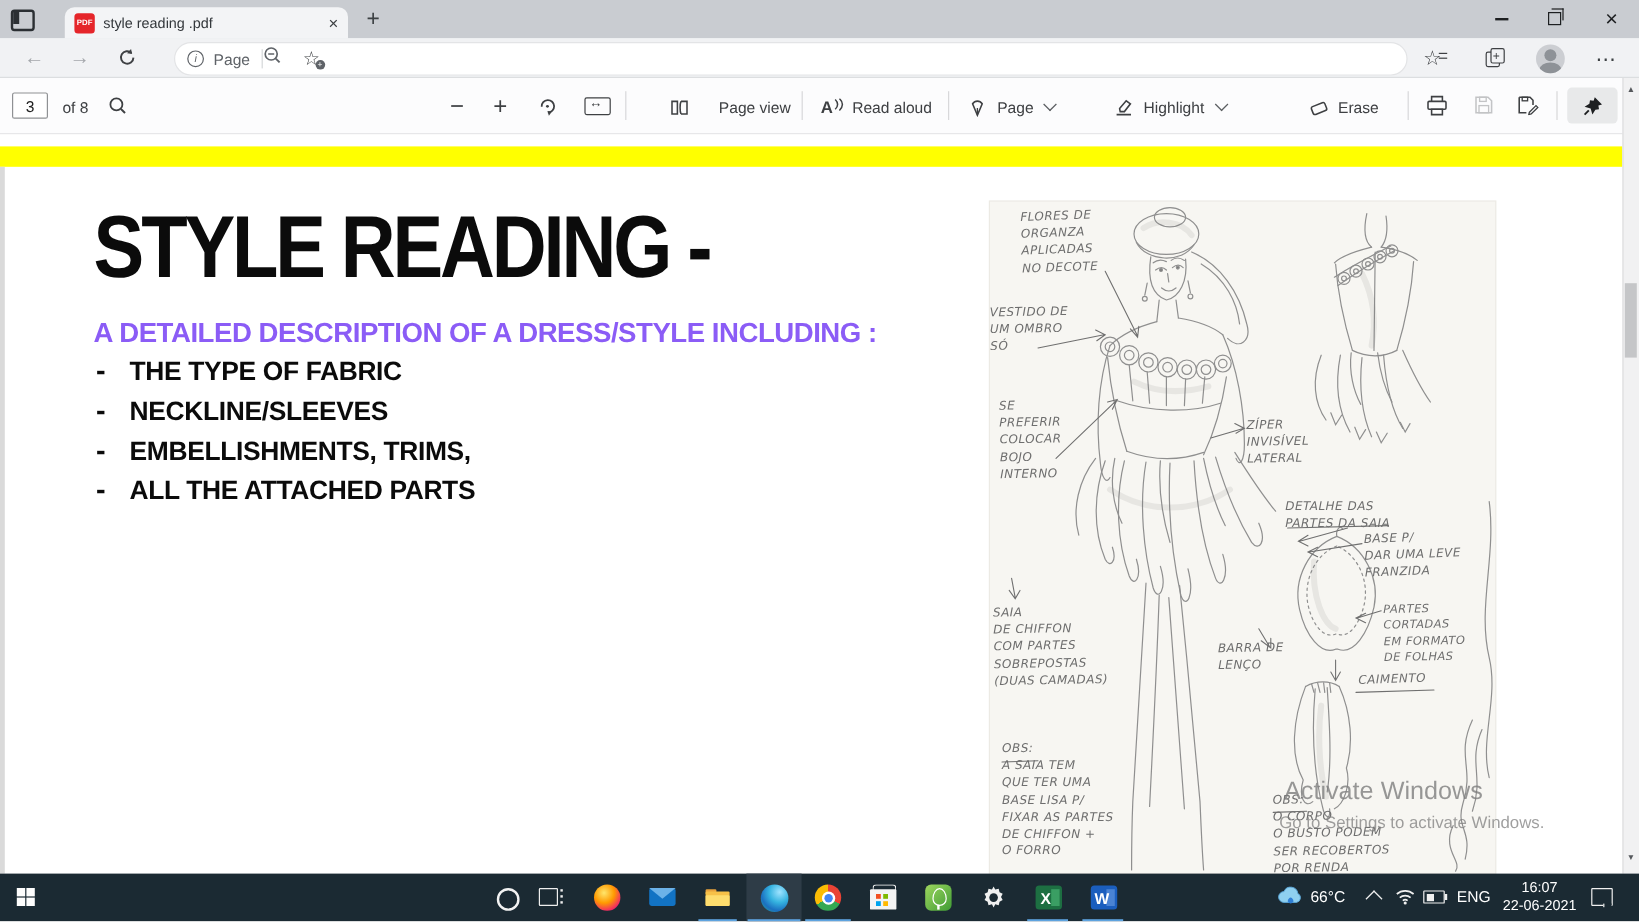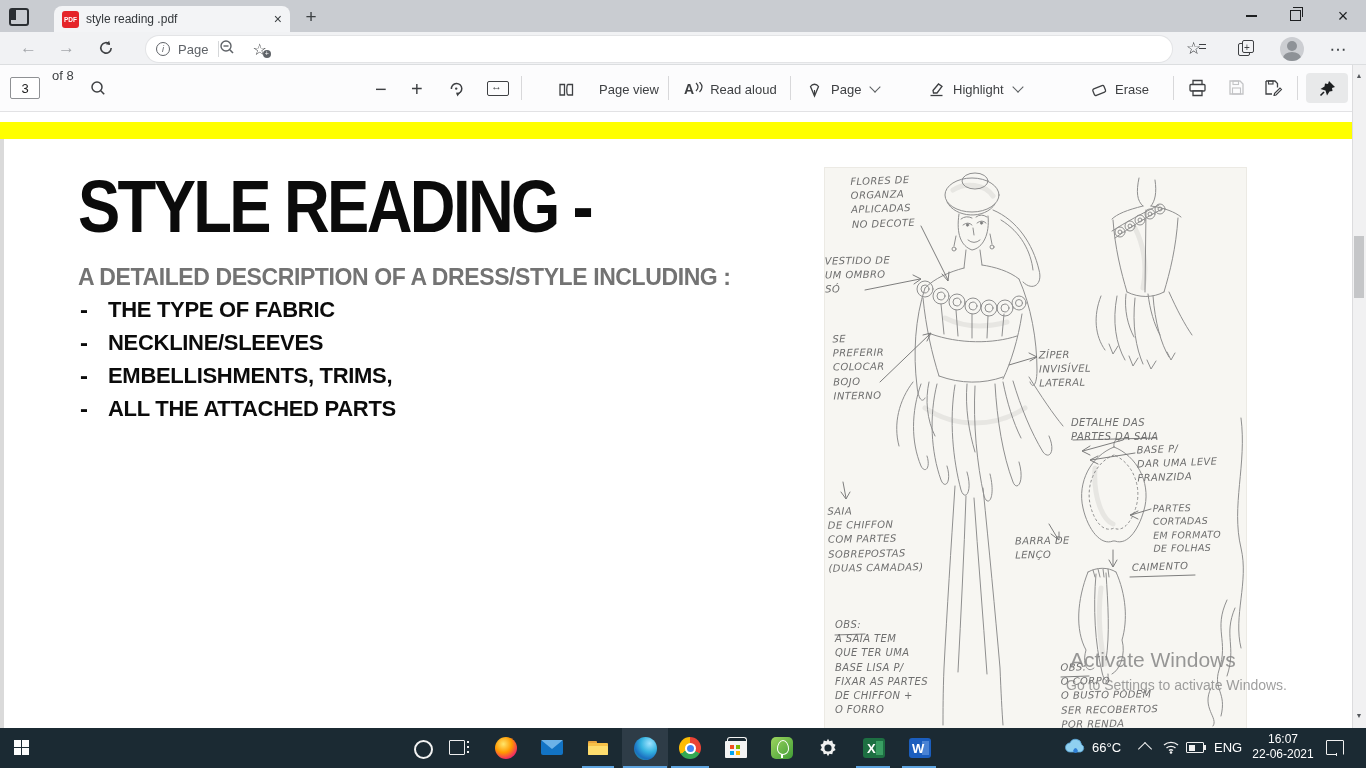--- a/index.html
+++ b/index.html
@@ -38,21 +38,21 @@
     transform:rotate(45deg);display:inline-block;margin-top:-4px;}
   .icon16 svg{display:block;}
   #pin-btn{left:1306px;top:73px;width:42px;height:30px;background:#e8e9ea;border-radius:4px;
     display:flex;align-items:center;justify-content:center;}
   
   #content{left:0;top:112px;width:1352px;height:616px;background:#fff;}
   #yellow-stripe{left:0;top:10px;width:1352px;height:17px;background:#ffff00;}
   #gutter-left{left:0;top:27px;width:4px;height:589px;background:#dadada;}
   #slide-title{left:78px;top:58px;font-size:72px;font-weight:bold;color:#0b0b0b;letter-spacing:-3px;
     transform:scale(0.88,1.02);transform-origin:left top;white-space:nowrap;line-height:1;}
-  #slide-subtitle{left:78px;top:152px;font-size:23px;font-weight:bold;color:#737373;letter-spacing:-0.4px;white-space:nowrap;}
+  #slide-subtitle{left:78px;top:152px;font-size:23px;font-weight:bold;color:#8b5cf6;letter-spacing:-0.4px;white-space:nowrap;}
   .bullet-row{left:80px;height:24px;display:flex;align-items:center;}
   .bullet-dash{font-size:24px;font-weight:bold;color:#0b0b0b;width:28px;}
   .bullet-text{font-size:22px;font-weight:bold;color:#0b0b0b;letter-spacing:-0.3px;white-space:nowrap;}
   
   #sketch{left:825px;top:56px;width:421px;height:560px;background:#f7f6f2;box-shadow:0 0 0 1px #eceae4;}
   .annot{position:absolute;font:italic 10px "DejaVu Sans",sans-serif;color:#6e6e6e;letter-spacing:.4px;
     line-height:1.42;white-space:pre-line;}
   .wmark{color:#7f7f7f;}
   
   #vscroll{left:1352px;top:65px;width:14px;height:663px;background:#f1f1f2;border-left:1px solid #dcdcde;box-sizing:border-box;}
@@ -132,21 +132,21 @@
     <span class="abs" style="left:6px;top:2px;font-size:10px;color:#3e4043">+</span>
   </div>
   <div class="abs" style="left:1280px;top:37px;width:24px;height:24px;border-radius:50%;background:#ccced2;overflow:hidden">
     <span class="abs" style="left:7px;top:4px;width:10px;height:10px;border-radius:50%;background:#8e9297"></span>
     <span class="abs" style="left:3px;top:15px;width:18px;height:12px;border-radius:50% 50% 0 0;background:#8e9297"></span>
   </div>
   <div class="abs glyph-btn" style="left:1326px;top:38px;width:24px;height:22px;font-size:17px">⋯</div>
 
   <div id="pdfbar" class="abs"></div>
   <input id="page-input" value="3" style="">
-  <div class="abs tb-label" style="left:52px;top:68px">of 8</div>
+  <div class="abs tb-label" style="left:52px;top:82px">of 8</div>
   <div class="abs" style="left:90px;top:80px">
     <svg width="17" height="17" viewBox="0 0 17 17">
         <circle cx="7" cy="7" r="5" stroke="#3e4043" stroke-width="1.5" fill="none"></circle>
         <path d="M10.8,10.8 L14.2,14.2" stroke="#3e4043" stroke-width="1.6"></path>
       </svg>
   </div>
   <div class="abs tb-glyph" style="left:375px;top:78px;font-size:20px">−</div>
   <div class="abs tb-glyph" style="left:411px;top:78px;font-size:20px">+</div>
   <div class="abs" style="left:448px;top:80px">
     <svg width="17" height="17" viewBox="0 0 17 17">

